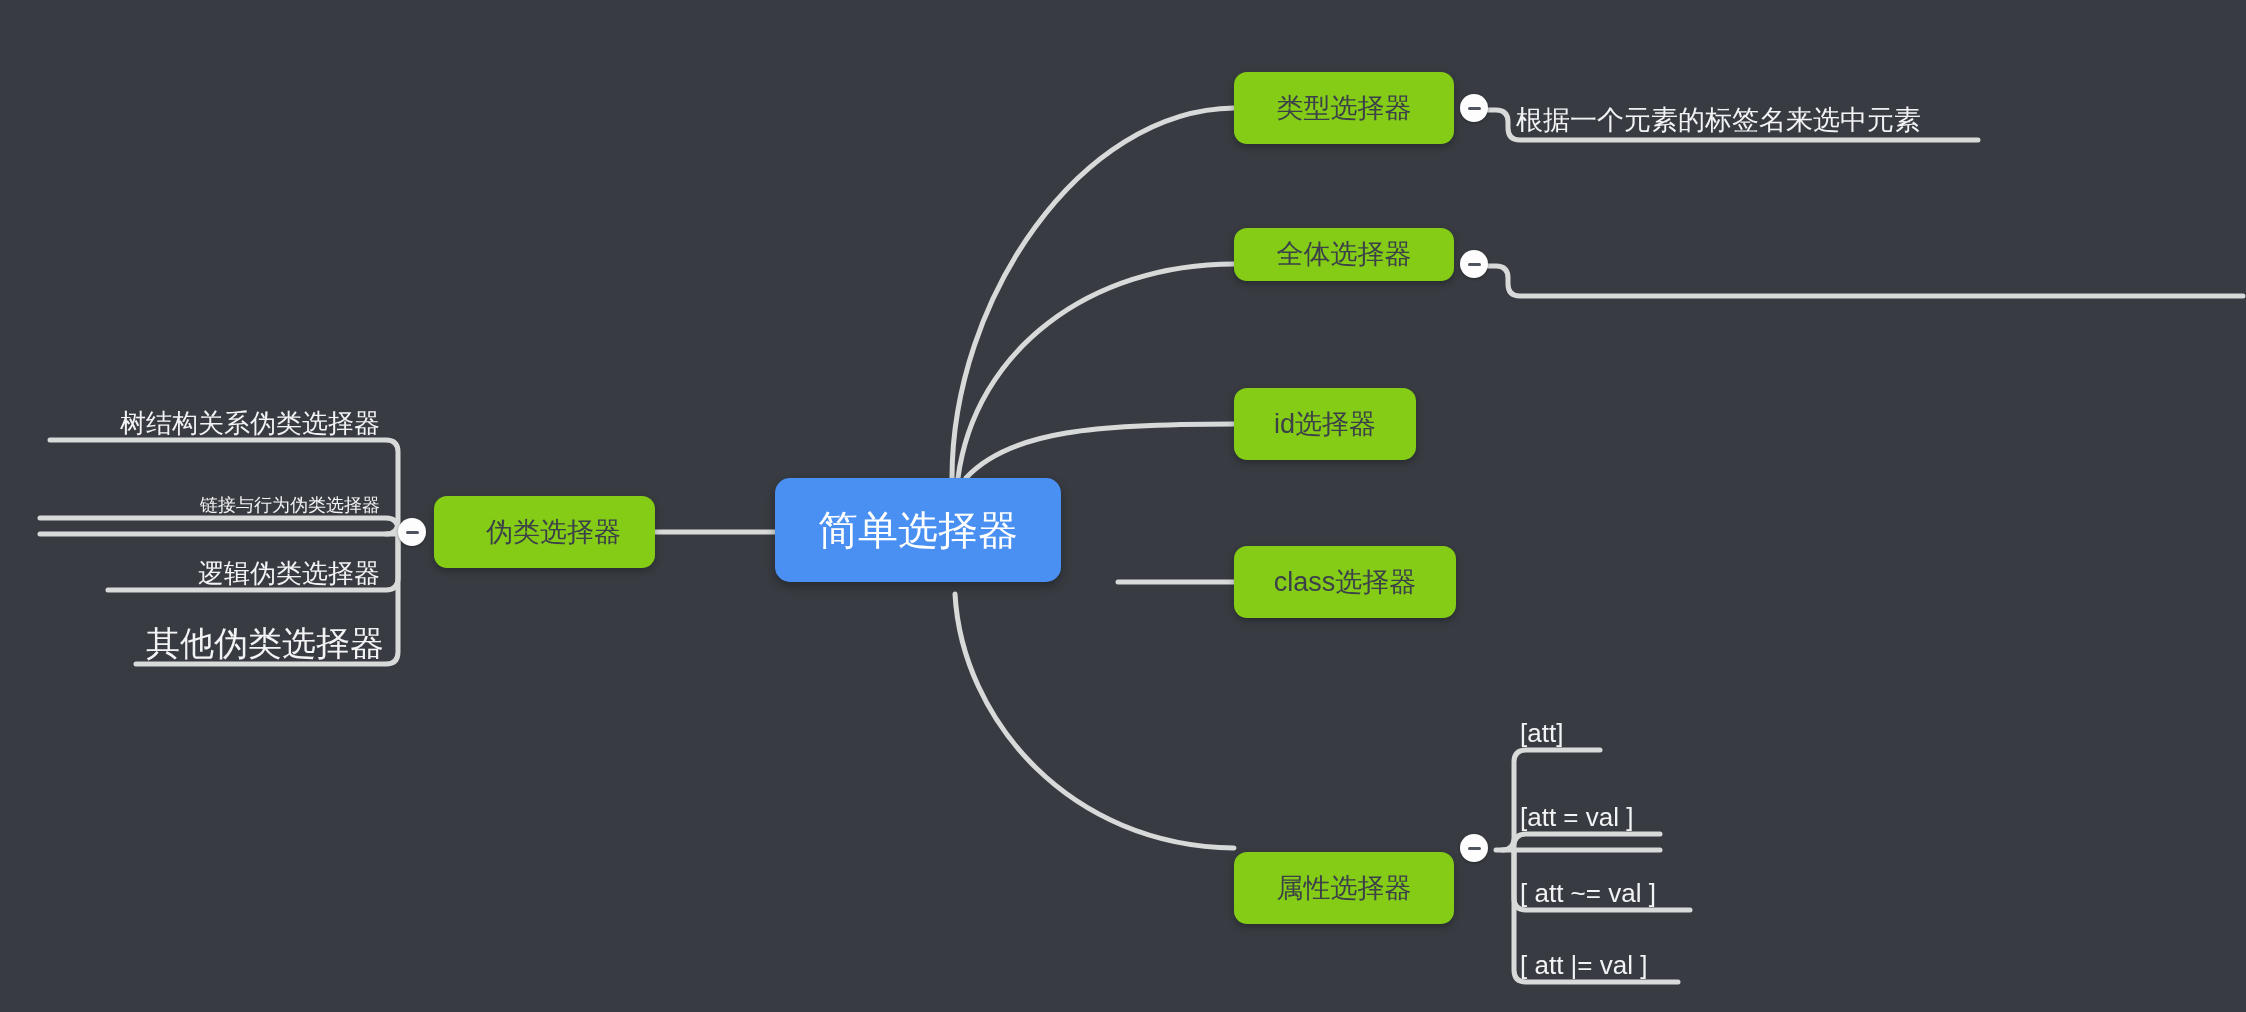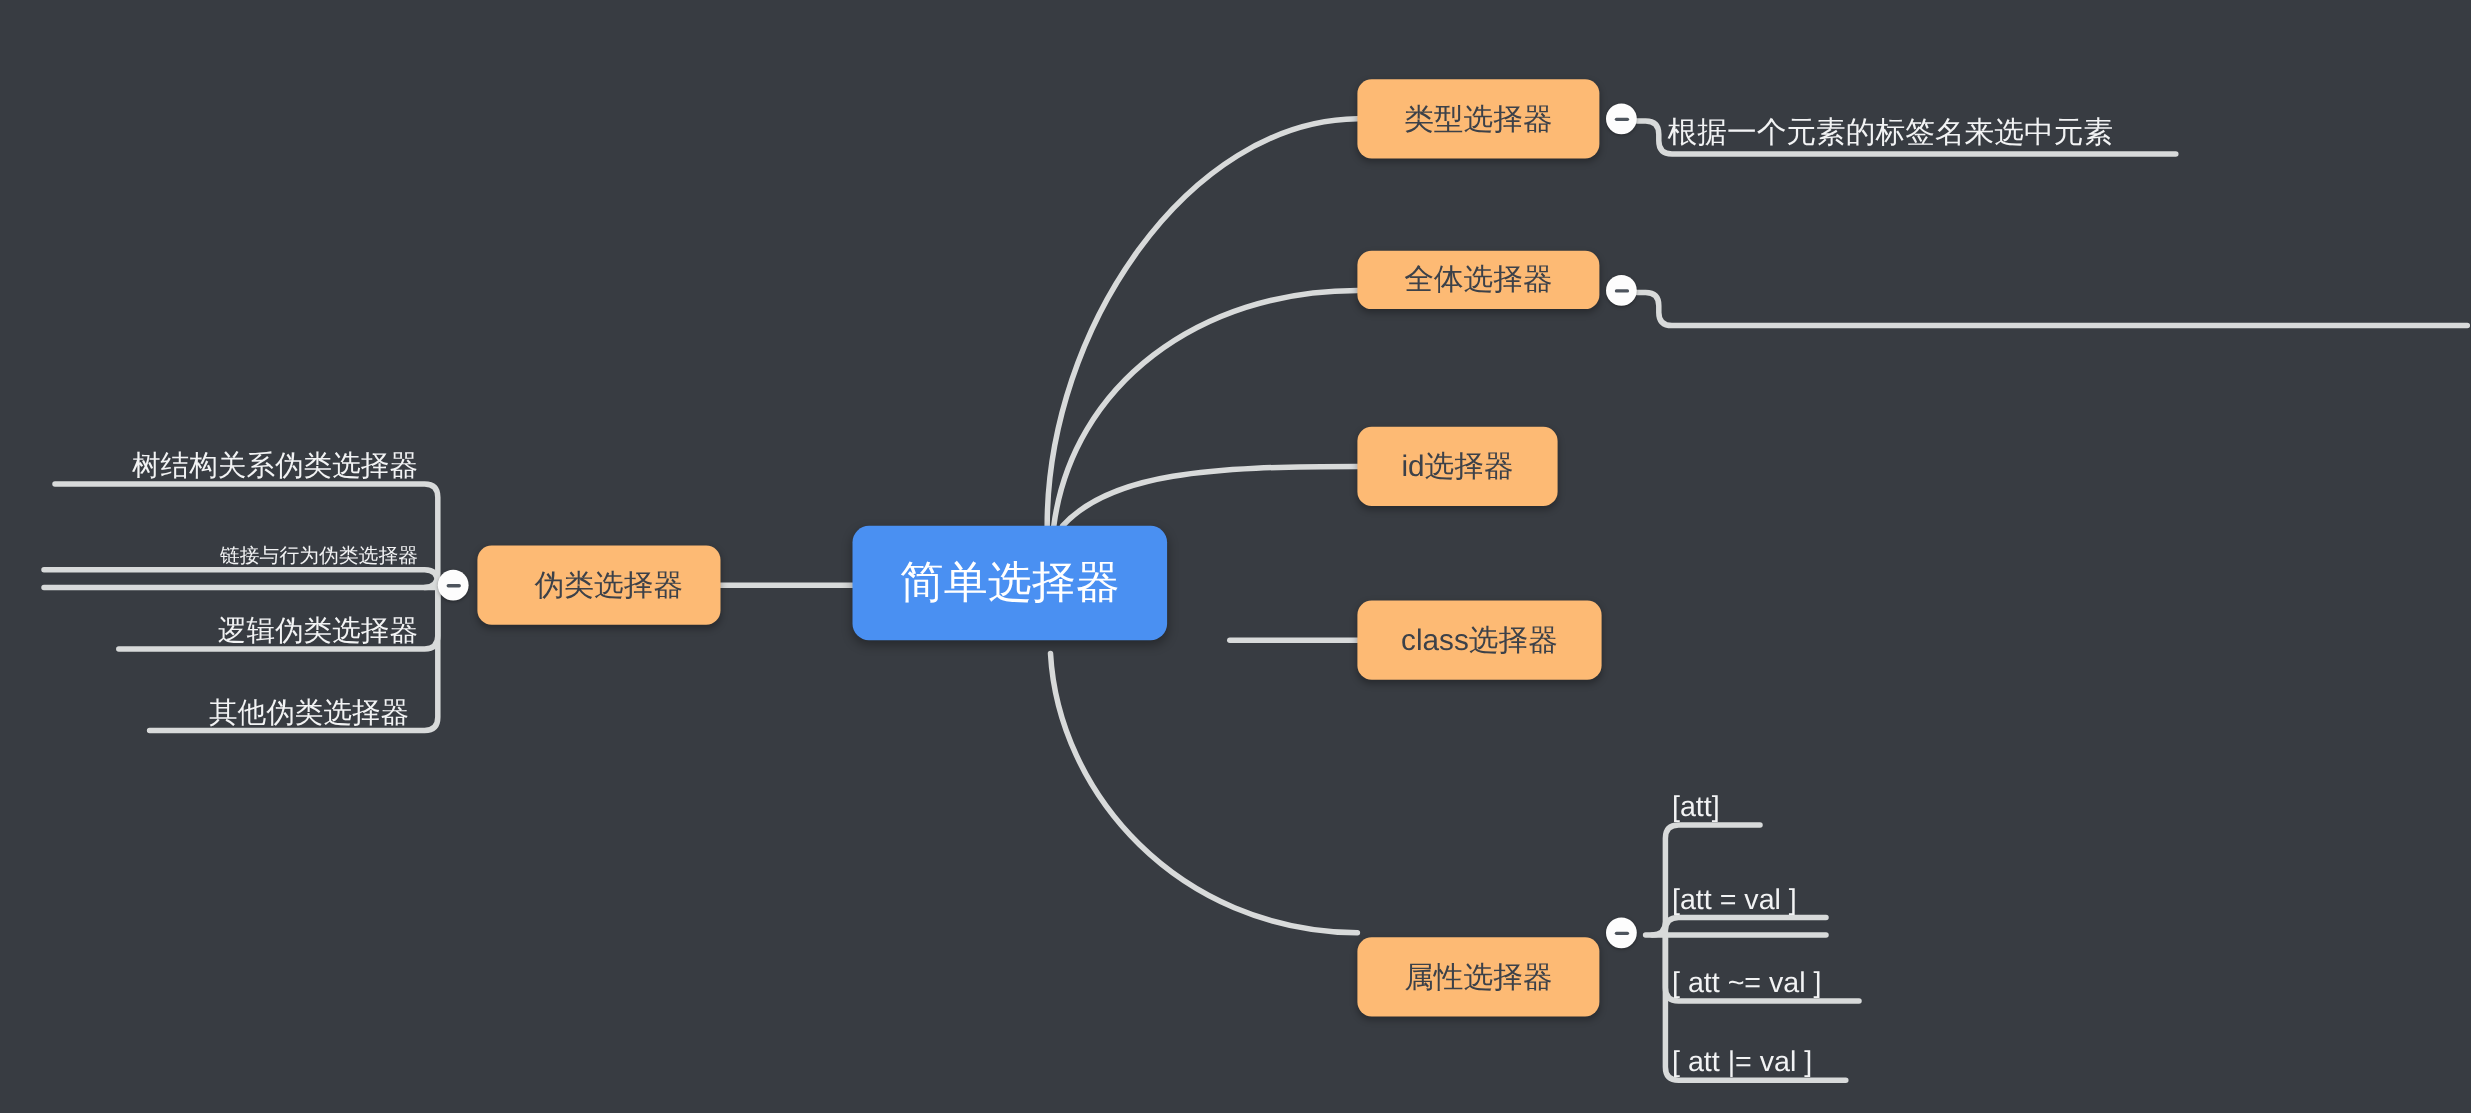--- a/index.html
+++ b/index.html
@@ -29,21 +29,21 @@
   }
 
   
   .node {
     position: absolute;
     display: flex;
     align-items: center;
     justify-content: center;
     box-sizing: border-box;
     border-radius: 13px;
-    background: #fdba74;
+    background: #84cc16;
     color: #3c4149;
     white-space: nowrap;
     box-shadow: 0 3px 7px rgba(0,0,0,0.30);
     cursor: default;
   }
   .node.root {
     background: #4a90f2;
     color: #ffffff;
     border-radius: 15px;
     box-shadow: 0 4px 10px rgba(0,0,0,0.33);
@@ -182,17 +182,17 @@
 
   <div class="subnode left" style="left:50px; top:378px; width:330px; height:58px; font-size:26px;">
     <span class="subnode-label">树结构关系伪类选择器</span>
   </div>
   <div class="subnode left" style="left:40px; top:456px; width:340px; height:58px; font-size:18px;">
     <span class="subnode-label">链接与行为伪类选择器</span>
   </div>
   <div class="subnode left" style="left:108px; top:528px; width:272px; height:58px; font-size:26px;">
     <span class="subnode-label">逻辑伪类选择器</span>
   </div>
-  <div class="subnode left" style="left:128px; top:602px; width:244px; height:58px; font-size:26px;">
+  <div class="subnode left" style="left:140px; top:602px; width:244px; height:58px; font-size:34px;">
     <span class="subnode-label">其他伪类选择器</span>
   </div>
 
 </div>
 
 </body></html>

